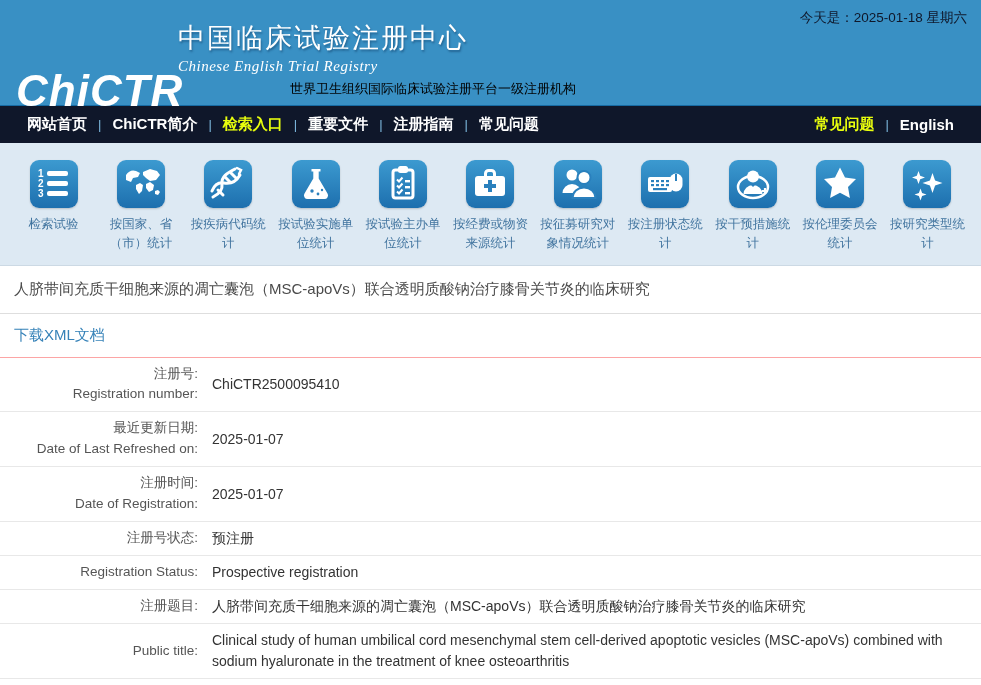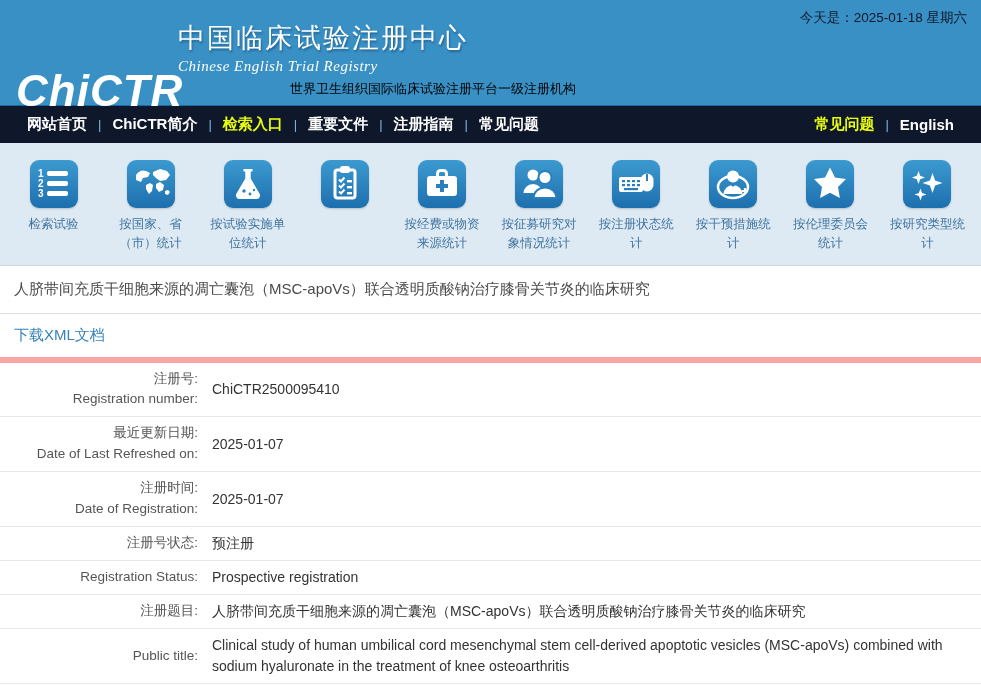--- a/index.html
+++ b/index.html
@@ -32,21 +32,21 @@
            padding: 17px 10px 12px; display: flex; justify-content: space-between; }
   .ql { width: 87px; text-align: center; cursor: pointer; }
   .ql-icon { width: 48px; height: 48px; margin: 0 auto; border-radius: 9px;
              background: linear-gradient(180deg, #3c9ad0 0%, #1d6fae 100%);
              box-shadow: 0 1px 2px rgba(0,0,0,.18);
              display: flex; align-items: center; justify-content: center; }
   .ql-label { margin-top: 7px; font-size: 12.5px; line-height: 1.5; color: #41749f; }
 
   
   .page-title { padding: 14px; font-size: 15px; color: #4a4a4a; border-bottom: 1px solid #dedede; }
-  .xml-row { padding: 12px 14px; border-bottom: 6px solid #fca5a5; }
+  .xml-row { padding: 12px 14px; border-bottom: 1px solid #fca5a5; }
   .xml-link { color: #3682b8; font-size: 15px; cursor: pointer; text-decoration: none; }
 
   .t-row { display: flex; align-items: center; border-bottom: 1px solid #e8e8e8; padding: 6px 0; min-height: 31px; }
   .t-label { width: 198px; flex-shrink: 0; text-align: right; color: #555; font-size: 13.5px; line-height: 1.55; }
   .t-value { flex: 1; padding: 0 14px; font-size: 14px; color: #333; line-height: 1.5; }
 </style>
 </head>
 <body>
 
 <div class="header">
@@ -106,20 +106,33 @@
             <path d="M29 24 l4 -2 4 3 -1 5 -4 2 -3 -4 z"></path>
             <path d="M38 31 l3 -1 2 2 -2 3 -3 -1 z"></path>
           </g>
         </svg>
       </div>
       <div class="ql-label">按国家、省（市）统计</div>
     </div>
     <div class="ql">
       <div class="ql-icon">
         <svg width="48" height="48" viewBox="0 0 48 48">
+          <g stroke="#fff" stroke-width="3" fill="none" stroke-linecap="round">
+            <path d="M31 9 c-8 4 -14 8 -13 15 c1 7 -5 11 -9 13"></path>
+            <path d="M36 15 c-4 7 -10 9 -16 8 c-7 -1 -10 3 -12 8"></path>
+            <path d="M27 13 l5 5 M21 17 l5 5 M14 30 l5 5"></path>
+            <path d="M33 8 l4 2 -2 4" stroke-width="2.5"></path>
+          </g>
+        </svg>
+      </div>
+      <div class="ql-label">按疾病代码统计</div>
+    </div>
+    <div class="ql">
+      <div class="ql-icon">
+        <svg width="48" height="48" viewBox="0 0 48 48">
           <g>
             <path fill="#fff" d="M19.5 9 h9 v2.5 h-1.8 v7 l8.8 15 a3.6 3.6 0 0 1 -3.1 5.5 H15.6 a3.6 3.6 0 0 1 -3.1 -5.5 l8.8 -15 v-7 h-1.8 z"></path>
             <circle cx="20" cy="31" r="1.7" fill="#2a80bd"></circle>
             <circle cx="26" cy="34" r="1.4" fill="#2a80bd"></circle>
             <circle cx="30" cy="30" r="1.2" fill="#2a80bd"></circle>
           </g>
         </svg>
       </div>
       <div class="ql-label">按试验实施单位统计</div>
     </div>
@@ -129,20 +142,21 @@
           <g>
             <rect x="14" y="10" width="20" height="28" rx="2.5" fill="none" stroke="#fff" stroke-width="3"></rect>
             <rect x="19" y="6" width="10" height="7" rx="2.5" fill="#fff"></rect>
             <path d="M18 19.5 l2 2 3.5 -4 M18 25.5 l2 2 3.5 -4 M18 31.5 l2 2 3.5 -4" stroke="#fff" stroke-width="2" fill="none"></path>
             <rect x="26" y="20" width="5" height="2.4" fill="#fff"></rect>
             <rect x="26" y="26" width="5" height="2.4" fill="#fff"></rect>
             <rect x="26" y="32" width="5" height="2.4" fill="#fff"></rect>
           </g>
         </svg>
       </div>
+      <div class="ql-label">按试验主办单位统计</div>
     </div>
     <div class="ql">
       <div class="ql-icon">
         <svg width="48" height="48" viewBox="0 0 48 48">
           <g>
             <path d="M19.5 17 v-3.5 a3 3 0 0 1 3 -3 h3 a3 3 0 0 1 3 3 V17" fill="none" stroke="#fff" stroke-width="3"></path>
             <rect x="9" y="16" width="30" height="20" rx="3" fill="#fff"></rect>
             <rect x="22" y="20" width="4" height="12" fill="#2a80bd"></rect>
             <rect x="18" y="24" width="12" height="4" fill="#2a80bd"></rect>
           </g>

